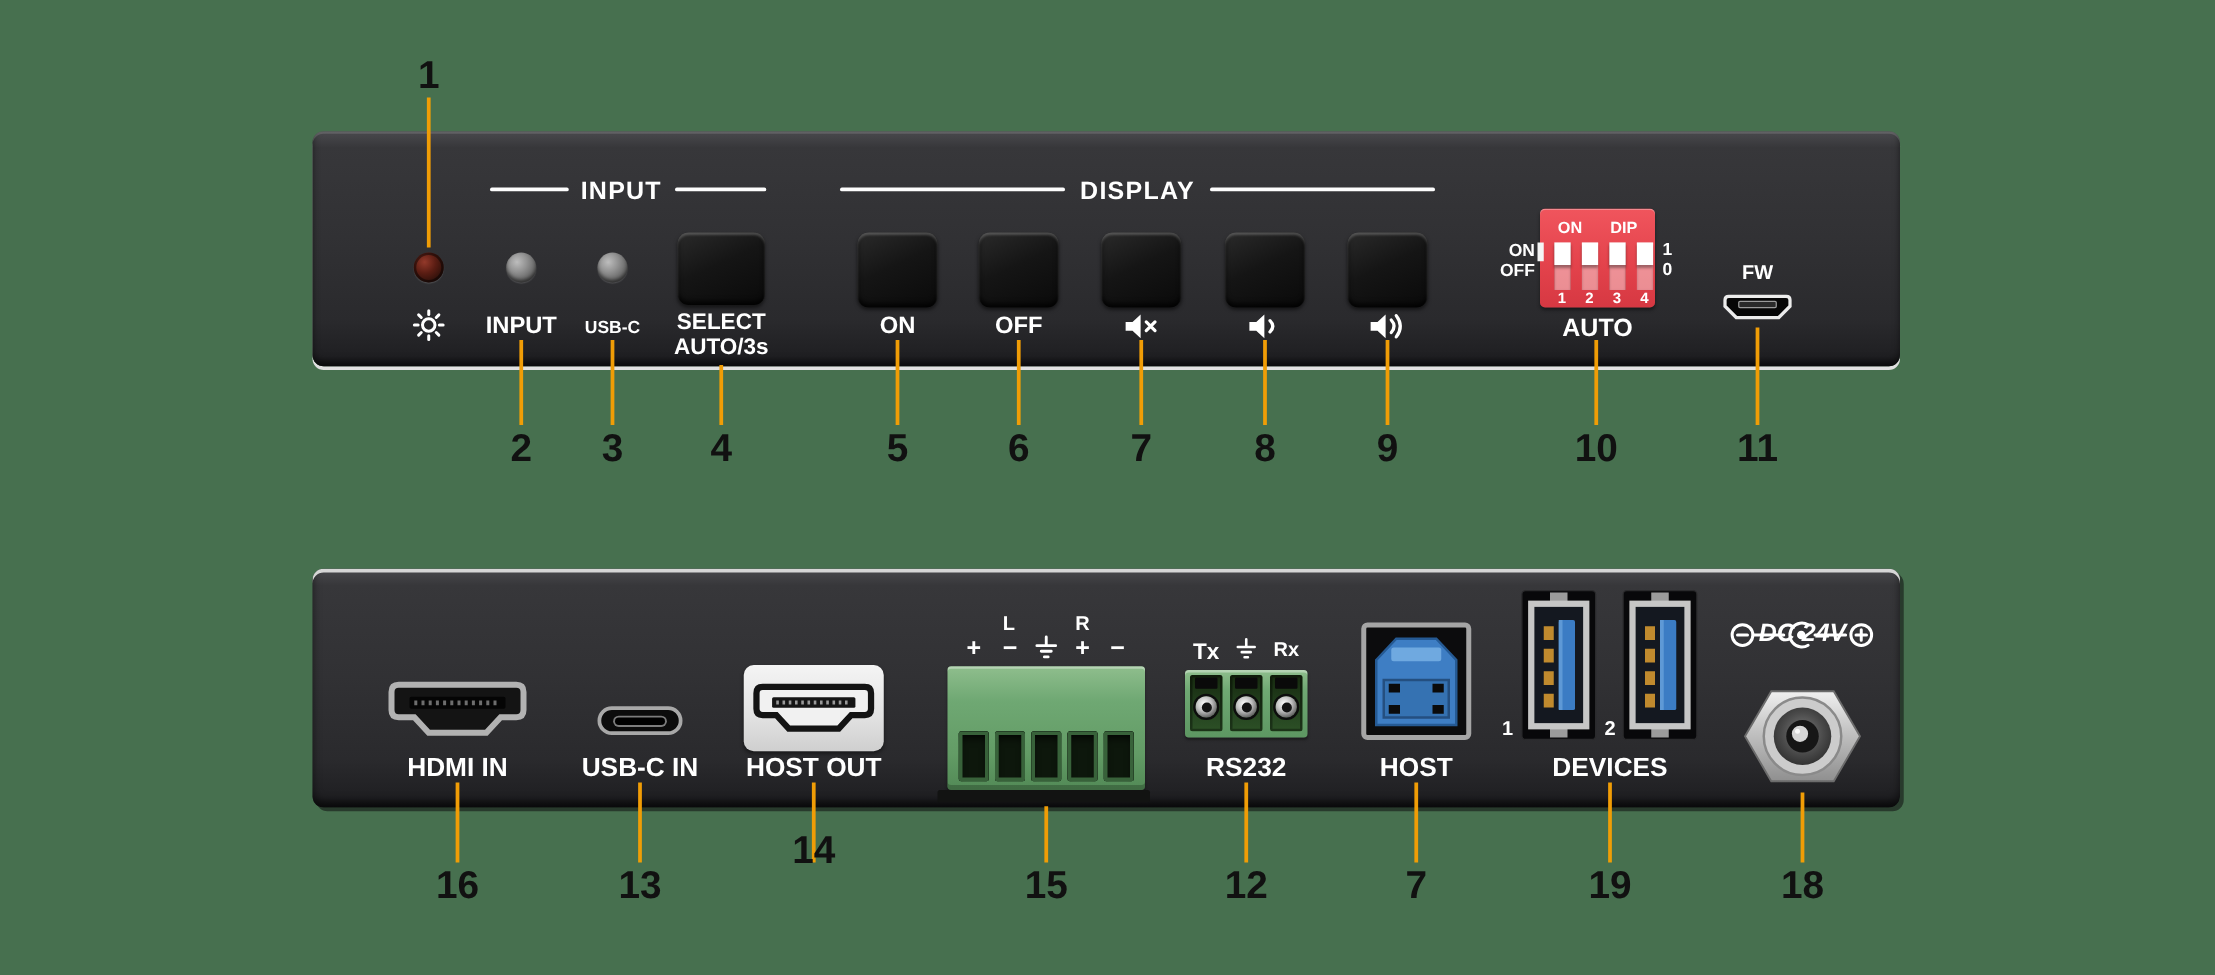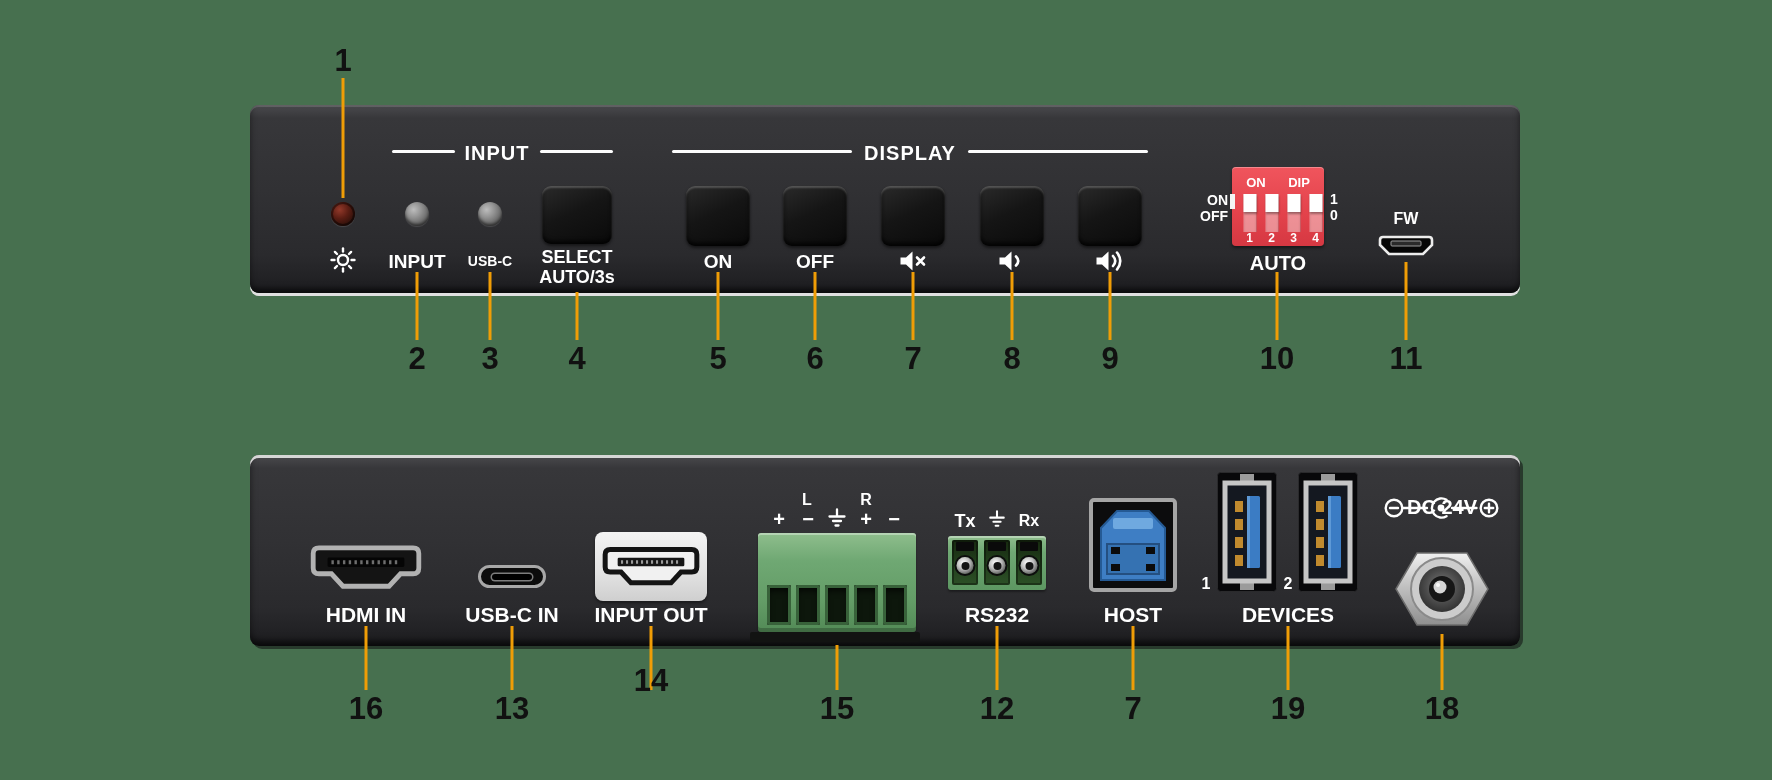--- a/index.html
+++ b/index.html
@@ -184,21 +184,21 @@
   <div class="lbl" style="left:512px;top:614px;font-size:21px;">USB-C IN</div>
 
   <div class="hdmi-out-frame"></div>
   <span class="icon" style="left:651px;top:567px;">
     <svg width="100" height="42" viewBox="0 0 120 50">
       <path d="M11,4 H109 Q115,4 115,10 V25 Q115,31 109,31 H96 L84,44 H36 L24,31 H11 Q5,31 5,25 V10 Q5,4 11,4 Z" fill="#f1f1f1" stroke="#141414" stroke-width="6"></path>
       <rect x="20" y="14" width="80" height="10" rx="1.5" fill="#161616"></rect>
       <path d="M24,19 H96" stroke="#9a9a9a" stroke-width="4" stroke-dasharray="2.5,3.5"></path>
     </svg>
   </span>
-  <div class="lbl" style="left:651px;top:614px;font-size:21px;">INPUT OUT</div>
+  <div class="lbl" style="left:651px;top:614px;font-size:21px;">HOST OUT</div>
 
   <div class="lbl" style="left:807px;top:500px;font-size:16px;">L</div>
   <div class="lbl" style="left:866px;top:500px;font-size:16px;">R</div>
   <div class="lbl" style="left:779px;top:519px;font-size:20px;">+</div>
   <div class="lbl" style="left:808px;top:519px;font-size:20px;">−</div>
   <span class="icon" style="left:837px;top:518px;">
     <svg width="20" height="20" viewBox="0 0 20 20">
       <path d="M10,1.5 V8.5 M2.5,8.5 H17.5 M6,13 H14 M8.5,17.5 H11.5" stroke="#fff" stroke-width="2.3" fill="none" stroke-linecap="round"></path>
     </svg>
   </span>
@@ -295,21 +295,21 @@
         <path d="M8,13 H16"></path>
         <path d="M20.5,13 H45"></path>
         <path d="M64.5,4.8 A9.6,9.6 0 1 0 64.5,21.2"></path>
         <path d="M70,13 H94.5"></path>
         <circle cx="107" cy="13" r="8.3"></circle>
         <path d="M102.8,13 H111.2 M107,8.8 V17.2"></path>
       </g>
       <circle cx="59" cy="13" r="3.4" fill="#fff"></circle>
     </svg>
   </span>
-  <div class="lbl" style="left:1442px;top:507px;font-size:20px;">DC 24V</div>
+  <div class="lbl" style="left:1442px;top:507px;font-size:20px;font-style:italic;">DC 24V</div>
   <span class="icon" style="left:1442px;top:589px;">
     <svg width="96" height="86" viewBox="0 0 96 86">
       <defs>
         <linearGradient id="hexg" x1="0" y1="0" x2="0" y2="1">
           <stop offset="0" stop-color="#f0f0f0"></stop>
             <stop offset="0.45" stop-color="#c2c2c2"></stop>
             <stop offset="1" stop-color="#8f8f8f"></stop>
         </linearGradient>
         <radialGradient id="recess" cx="0.5" cy="0.45" r="0.6">
           <stop offset="0" stop-color="#7c7c7c"></stop>

